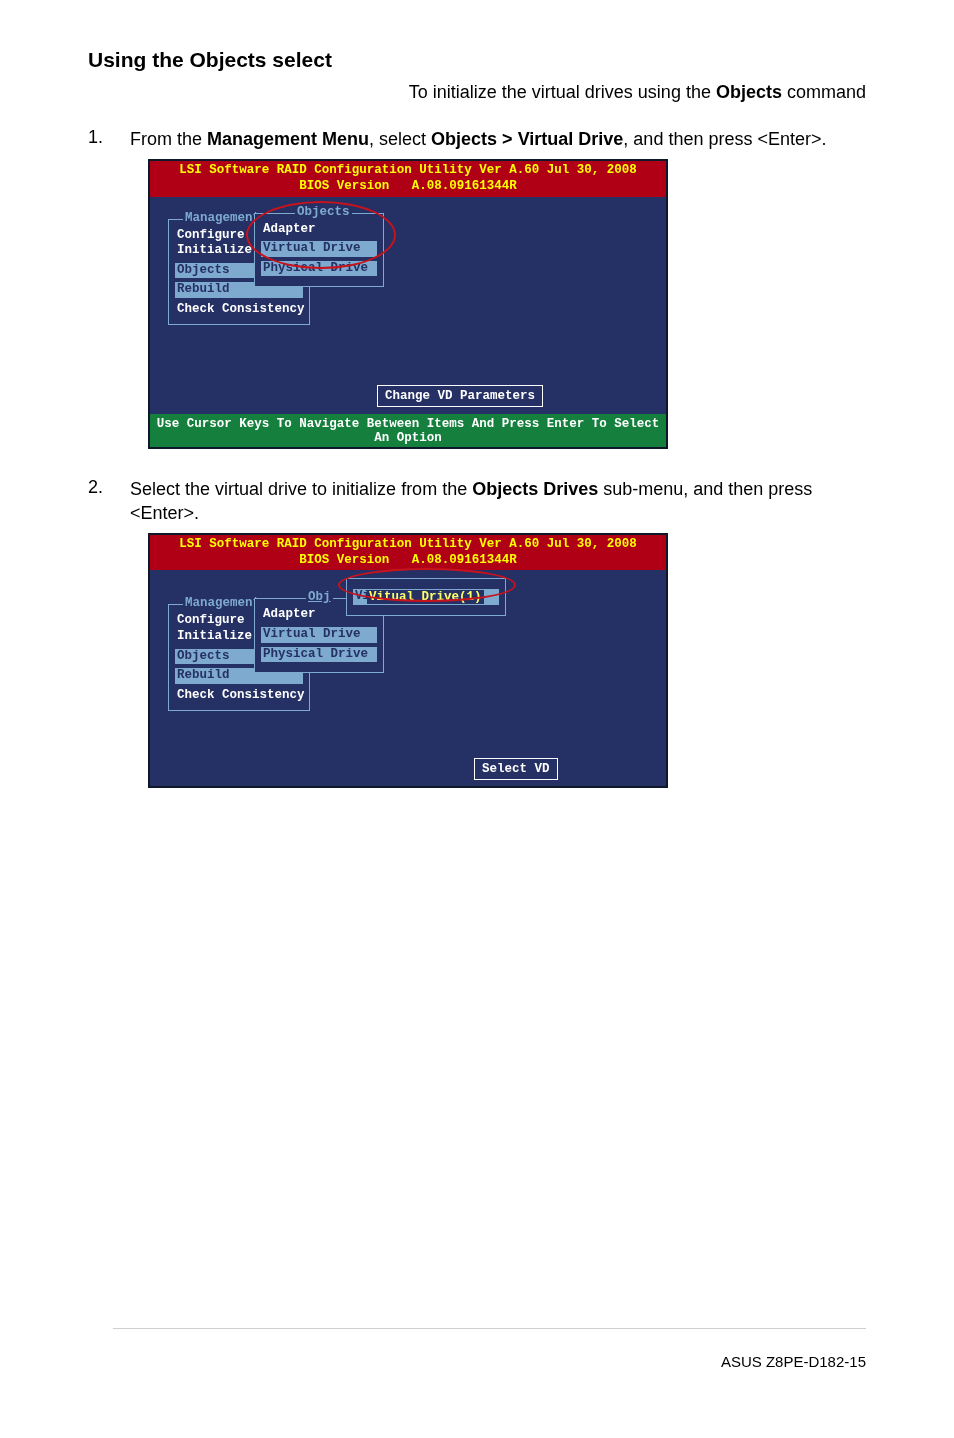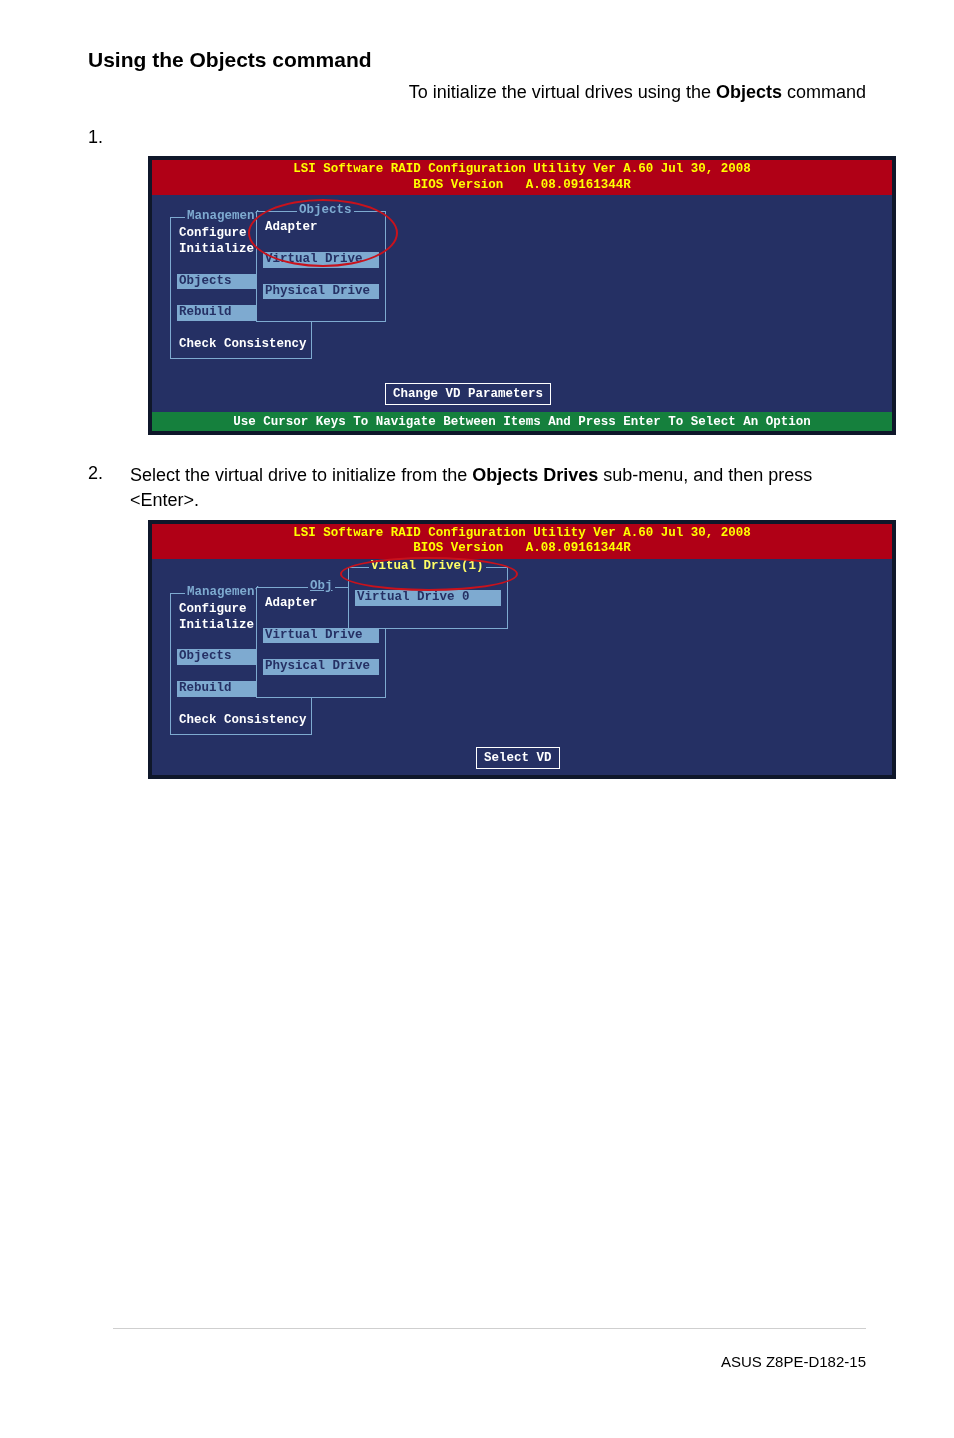--- a/index.html
+++ b/index.html
@@ -39,22 +39,22 @@
     font-size: 18px;
     line-height: 1.35;
   }
   .bold {
     font-weight: bold;
   }
 
   
   .bios-window {
     margin: 4px 0 28px 60px;
-    width: 748px;
-    border: 4px solid #0f172a;
+    width: 520px;
+    border: 2px solid #0f172a;
   }
   .bios-titlebar {
     background: #b00016;
     color: #ffff00;
     font-family: "Courier New", monospace;
     font-size: 12.5px;
     font-weight: bold;
     text-align: center;
     padding: 2px 4px;
     line-height: 1.25;
@@ -98,21 +98,21 @@
     padding: 0 2px;
   }
   .panel-item {
     line-height: 1.25;
     white-space: nowrap;
   }
   .panel-item.highlight {
     background: #7eaad0;
     color: #253064;
     padding: 0 2px;
-    margin: 16px -2px;
+    margin: 4px -2px;
   }
 
   .status-box {
     position: absolute;
     border: 1.5px solid #ffffff;
     color: #ffffff;
     font-family: "Courier New", monospace;
     font-size: 12.5px;
     font-weight: bold;
     padding: 3px 7px;
@@ -134,28 +134,31 @@
     display: flex;
     justify-content: flex-end;
     padding-top: 24px;
     font-size: 15px;
     margin-left: 25px;
   }
 </style>
 </head>
 <body>
 
-<h2 class="section-heading">Using the Objects command</h2>
+<h2 class="section-heading">Using the Objects select</h2>
 
 <p class="intro-text">
   <span>To initialize the virtual drives using the </span><span class="bold">Objects</span><span> command</span>
 </p>
 
 <div class="step">
   <div class="step-number">1.</div>
+  <div class="step-text">
+    <span>From the </span><span class="bold">Management Menu</span><span>, select </span><span class="bold">Objects &gt; Virtual Drive</span><span>, and then press &lt;Enter&gt;.</span>
+  </div>
 </div>
 
 <div class="bios-window">
   <div class="bios-titlebar"><span>LSI Software RAID Configuration Utility Ver A.60 Jul 30, 2008</span>
 <span>BIOS Version   A.08.09161344R</span></div>
   <div class="bios-body">
 
     <div class="panel" style="left:18px; top:22px; width:142px;">
       <div class="panel-title" style="left:14px;">Management</div>
       <div class="panel-item">Configure</div>
@@ -167,21 +170,21 @@
 
     <div class="panel" style="left:104px; top:16px; width:130px;">
       <div class="panel-title" style="left:40px;">Objects</div>
       <div class="panel-item">Adapter</div>
       <div class="panel-item highlight">Virtual Drive</div>
       <div class="panel-item highlight">Physical Drive</div>
     </div>
 
     <div class="ring-ellipse" style="left:96px; top:4px; width:150px; height:68px;"></div>
 
-    <div class="status-box" style="left:233px; top:188px;font-family:Liberation Mono, monospace;">Change VD Parameters</div>
+    <div class="status-box" style="left:227px; top:188px;font-family:Liberation Mono, monospace;">Change VD Parameters</div>
   </div>
   <div class="bios-footer">Use Cursor Keys To Navigate Between Items And Press Enter To Select An Option</div>
 </div>
 
 <div class="step" style="margin-top:20px;">
   <div class="step-number">2.</div>
   <div class="step-text">
     <span>Select the virtual drive to initialize from the </span><span class="bold">Objects Drives</span><span> sub-menu, and then press &lt;Enter&gt;.</span>
   </div>
 </div>
@@ -201,21 +204,21 @@
     </div>
 
     <div class="panel" style="left:104px; top:28px; width:130px;">
       <div class="panel-title" style="left:51px;text-decoration:underline;">Obj</div>
       <div class="panel-item">Adapter</div>
       <div class="panel-item highlight">Virtual Drive</div>
       <div class="panel-item highlight">Physical Drive</div>
     </div>
 
     <div class="panel" style="left:196px; top:8px; width:160px; padding:6px 8px;">
-      <div class="panel-title" style="left:20px; color:#ffff66;">Vitual Drive(1)</div>
+      <div class="panel-title" style="left:20px; color:#ffff66;margin-top:20px;">Vitual Drive(1)</div>
       <div class="panel-item highlight">Virtual Drive 0</div>
     </div>
 
     <div class="ring-ellipse" style="left:188px; top:-2px; width:178px; height:34px;"></div>
 
     <div class="status-box" style="left:280px; top:188px;margin-left:44px;">Select VD</div>
   </div>
 </div>
 
 <div class="page-footer">

